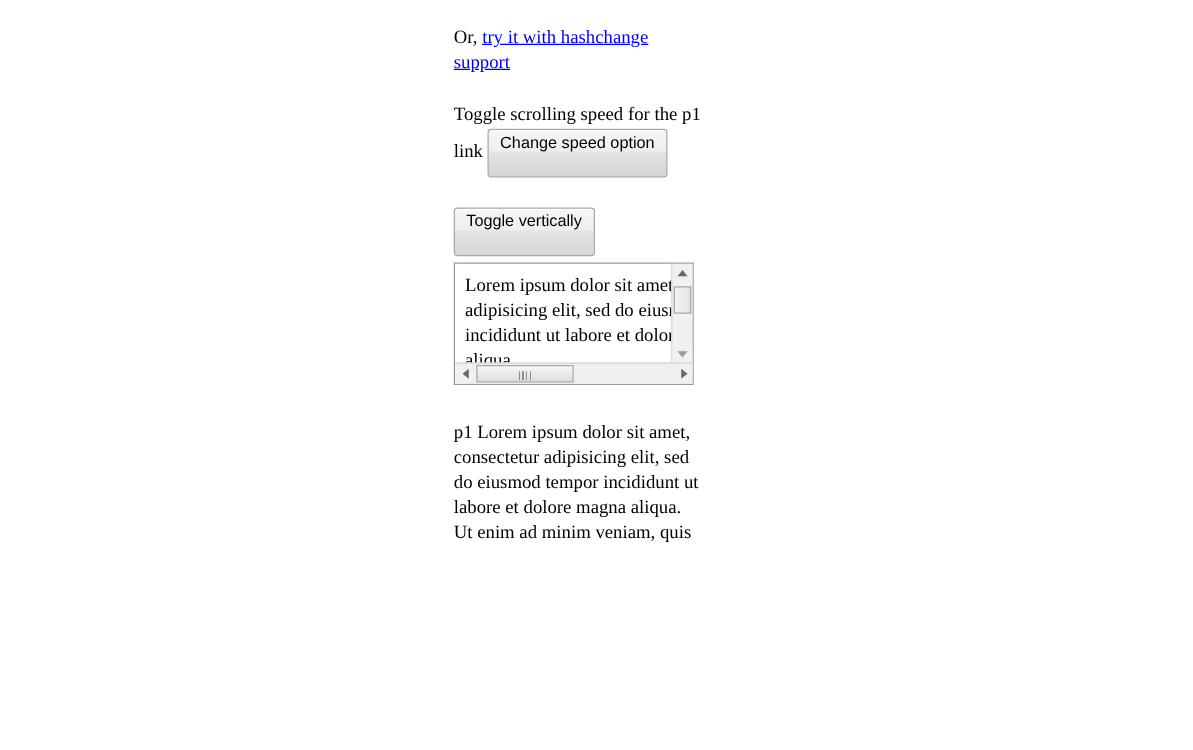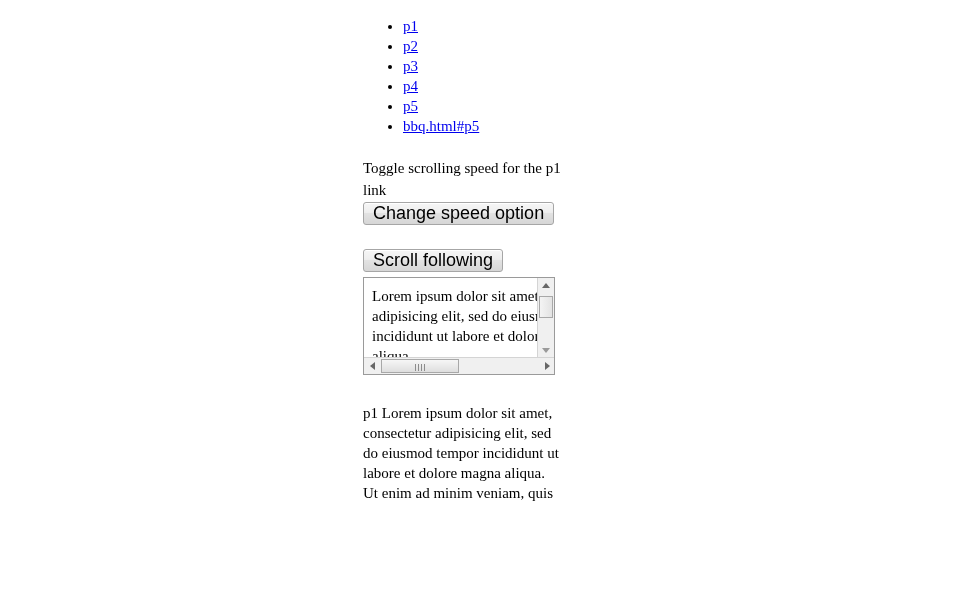--- a/index.html
+++ b/index.html
@@ -54,24 +54,24 @@
   }
 
   .toggle-line {
     margin: 21px 0 0 0;
     line-height: 22px;
   }
 
   
   .btn {
     font-family: "Liberation Sans", "DejaVu Sans", sans-serif;
-    font-size: 18px;
+    font-size: 13px;
     line-height: 14px;
     color: #000000;
-    padding: 3px 9px 4px 9px;
+    padding: 3px 9px 20px 9px;
     border: 1px solid #a6a6a6;
     border-radius: 3px;
     background: linear-gradient(to bottom, #f6f6f6 0%, #eeeeee 45%, #e2e2e2 50%, #d6d6d6 100%);
     box-shadow: inset 0 1px 0 #ffffff;
     cursor: default;
     vertical-align: middle;
   }
 
   .scroll-buttons {
     margin-top: 24px;
@@ -200,34 +200,27 @@
     margin: 28px 0 0 0;
     line-height: 20px;
   }
 </style>
 </head>
 <body>
 
 <div class="page">
 
 
-  <ul class="anchor-list">
-    <li><a href="#p1">p1</a></li>
-    <li><a href="#p2">p2</a></li>
-    <li><a href="#p3">p3</a></li>
-    <li><a href="#p4">p4</a></li>
-    <li><a href="#p5">p5</a></li>
-    <li><a href="#">bbq.html#p5</a></li>
-  </ul>
-
+
+  <p class="or-line"><span>Or,</span> <a href="#">try it with hashchange support</a></p>
 
   <p class="toggle-line"><span>Toggle scrolling speed for the p1 link</span> <button class="btn" type="button">Change speed option</button></p>
 
   <div class="scroll-buttons">
-    <button class="btn" type="button">Scroll following</button>
+    <button class="btn" type="button">Toggle vertically</button>
   </div>
 
   <div class="scroll-box">
     <div class="viewport">
       <p>Lorem ipsum dolor sit amet, consectetur adipisicing elit, sed do eiusmod tempor incididunt ut labore et dolore magna aliqua.</p>
     </div>
 
     <div class="vscroll">
       <div class="arrow-up">
           <div class="tri tri-up"></div>

